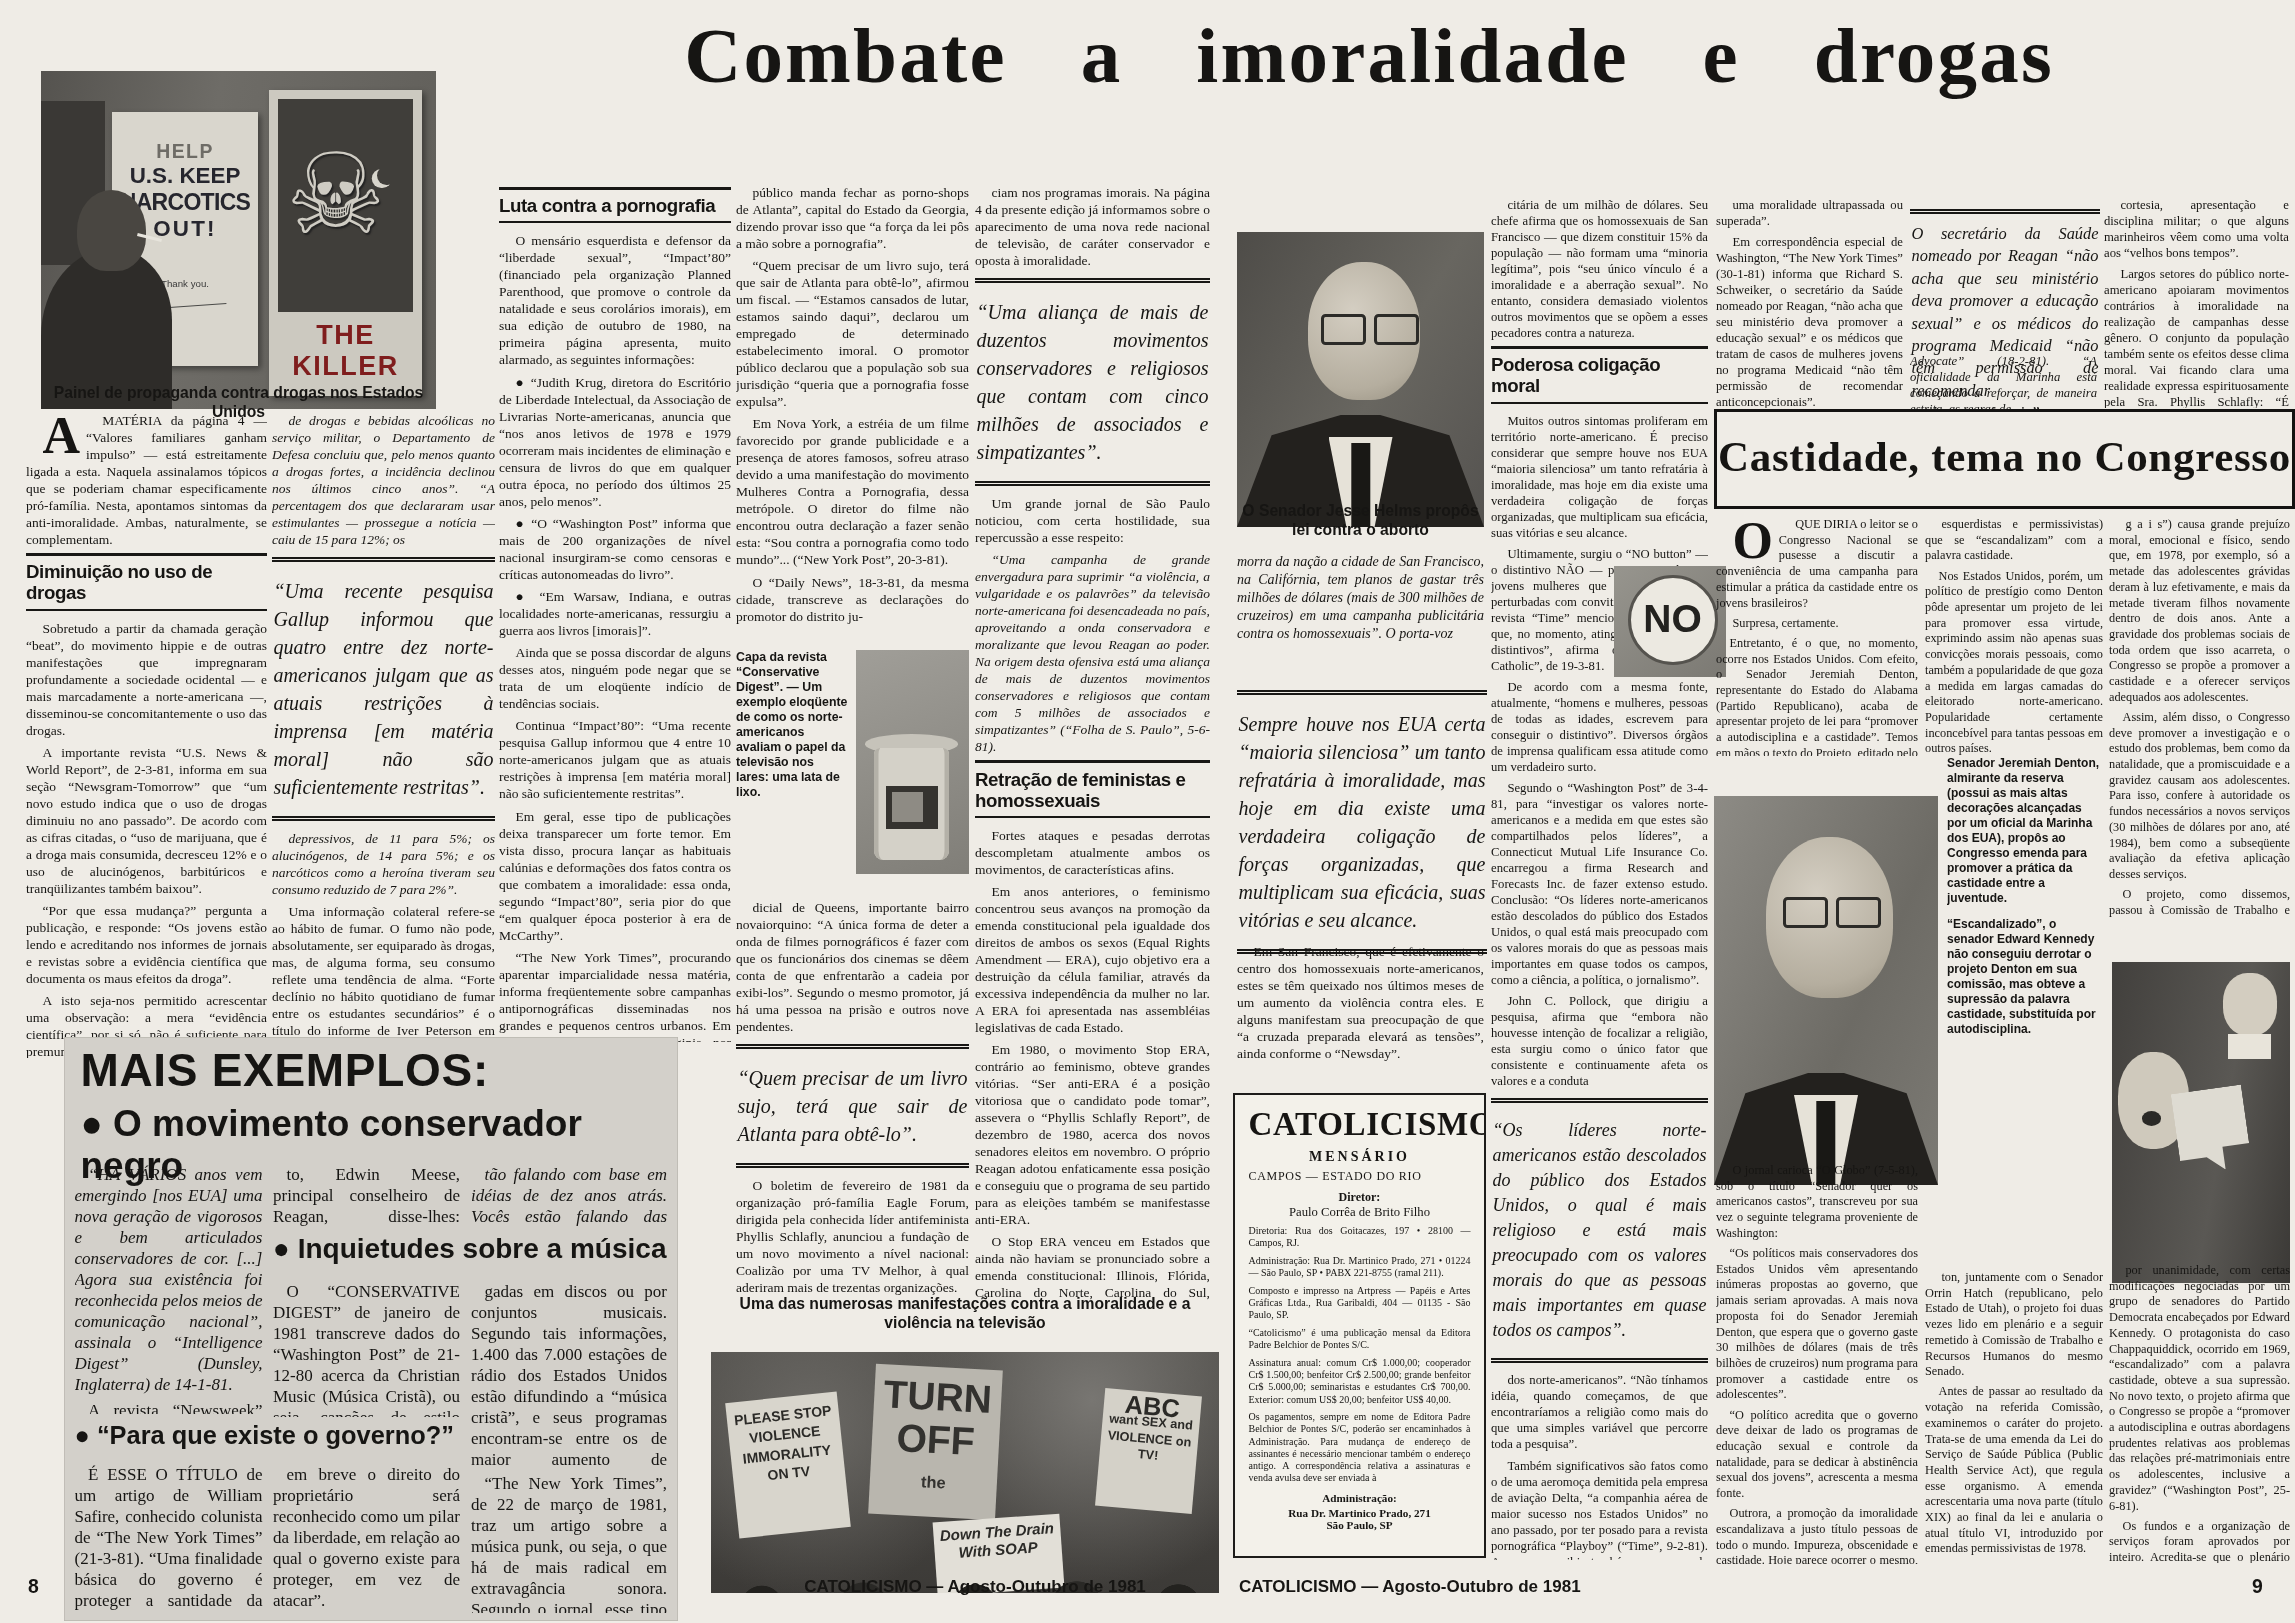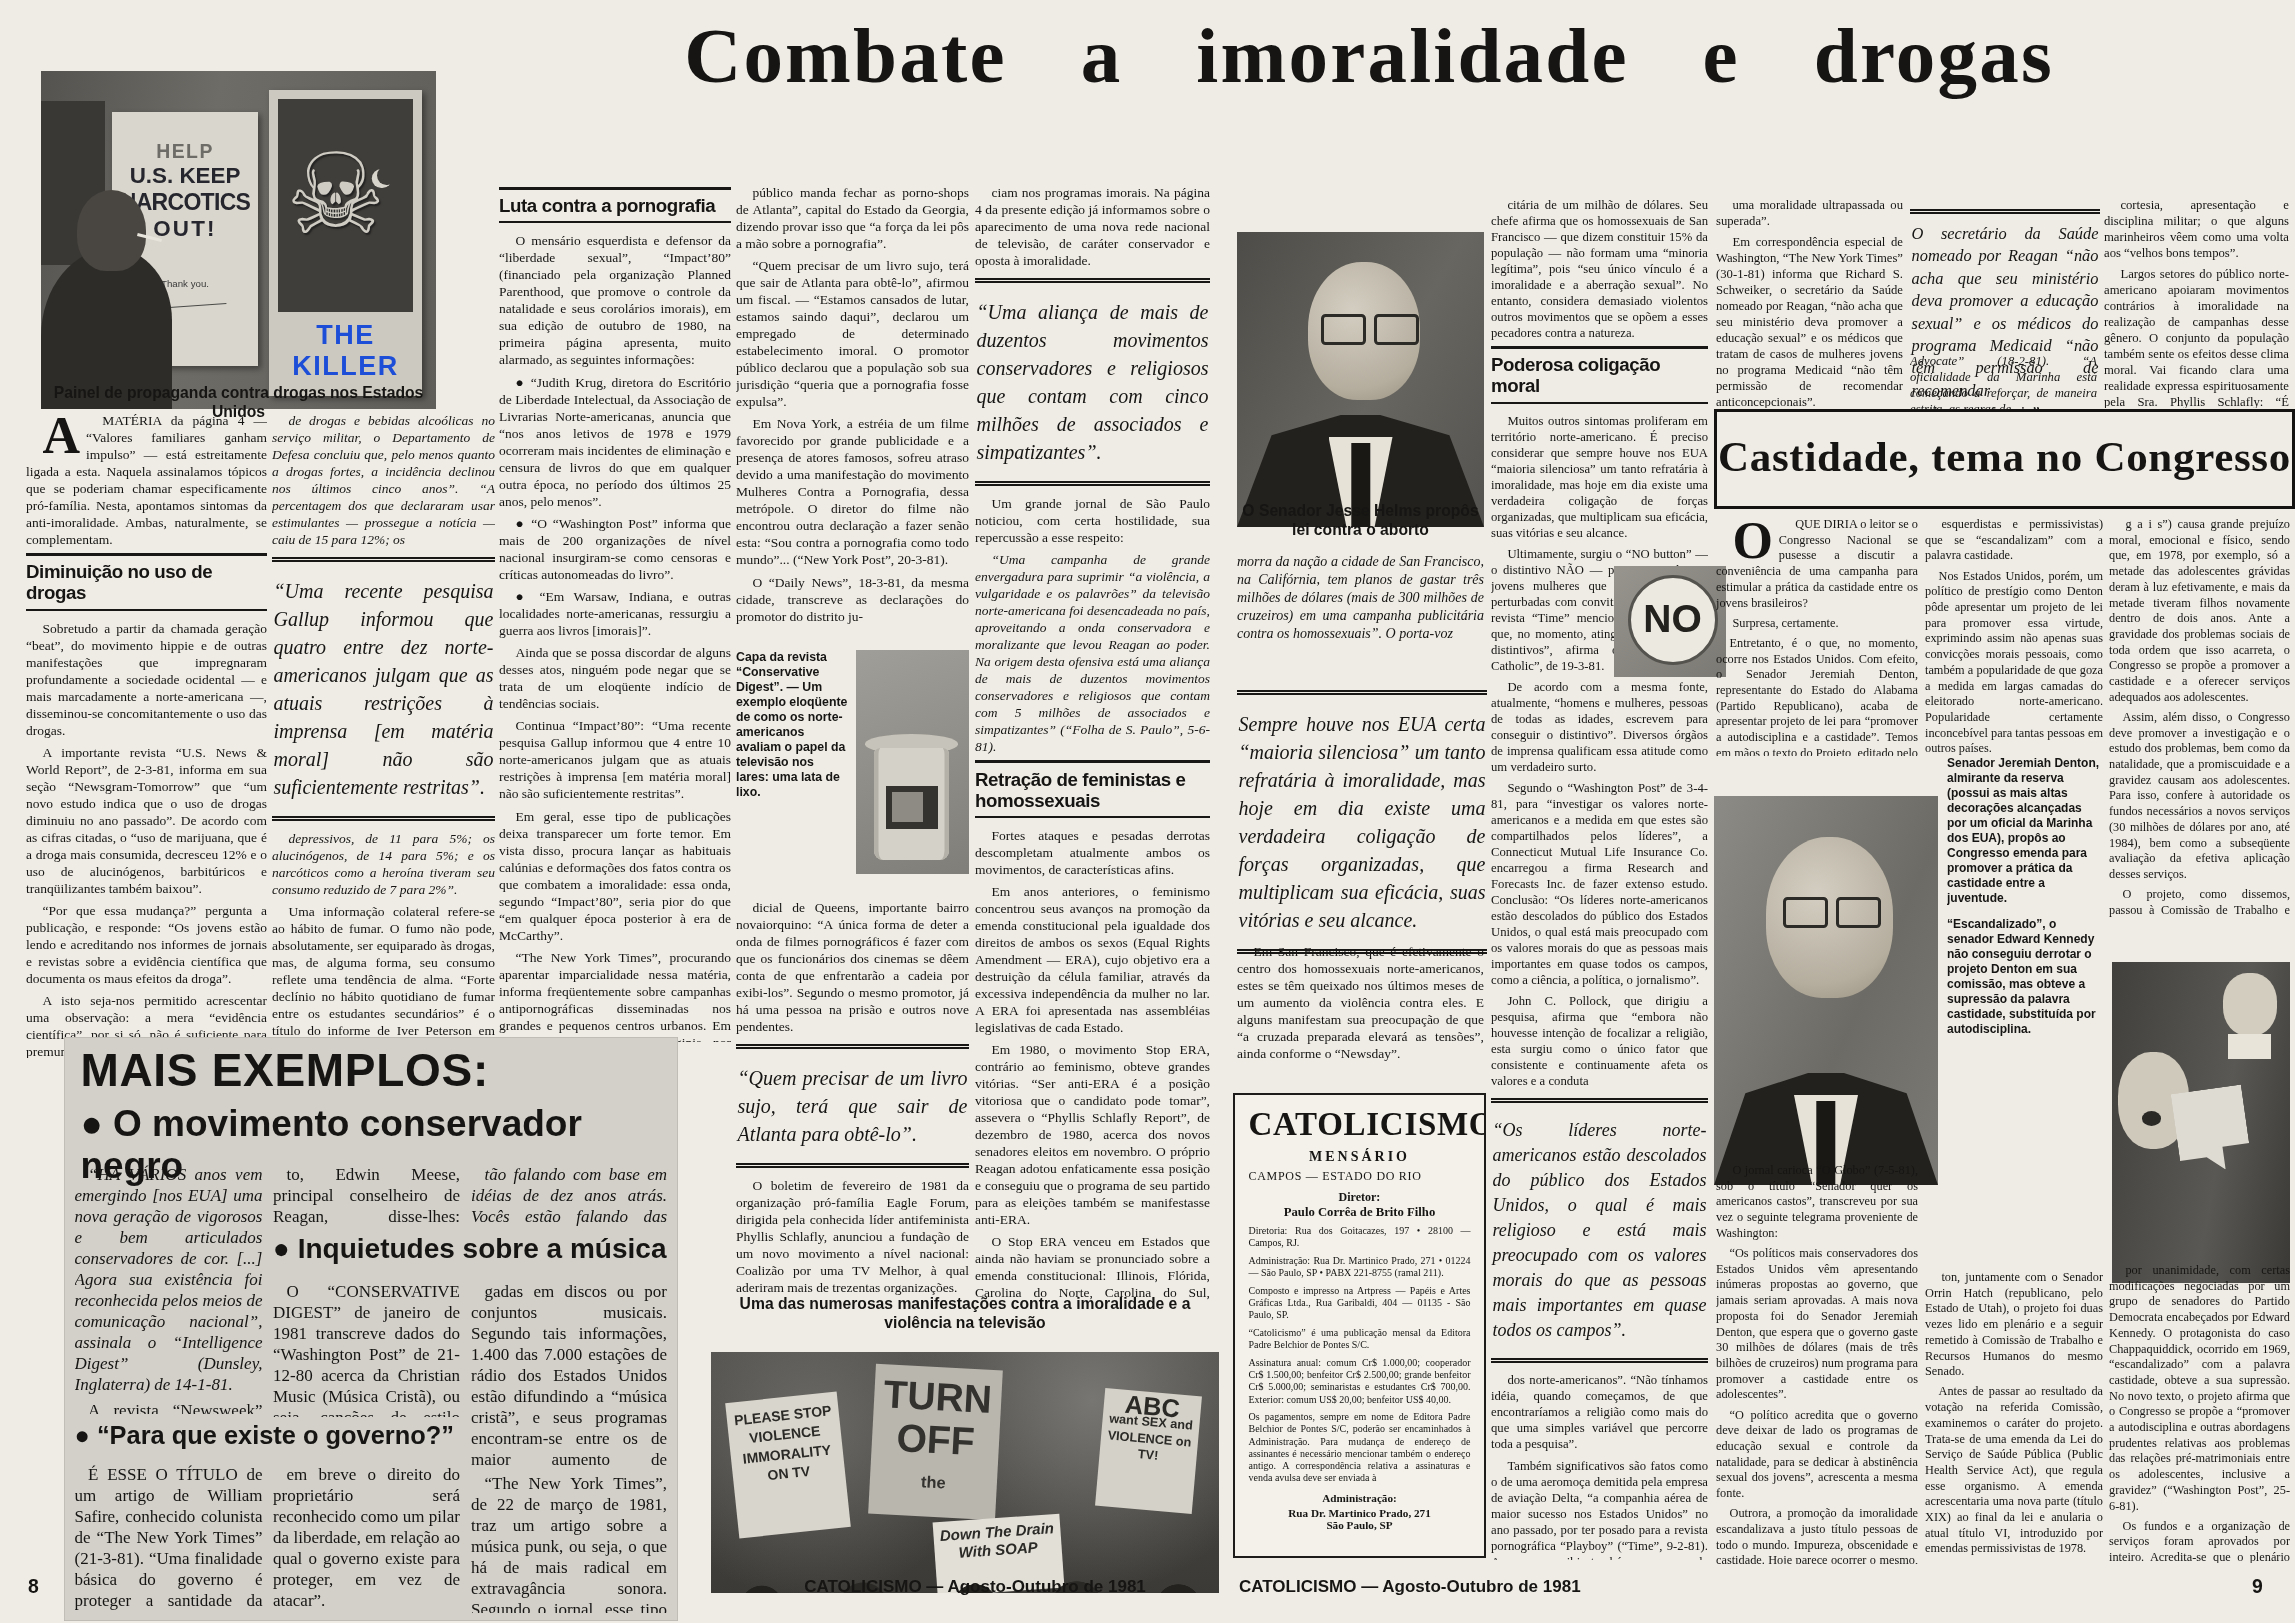--- a/index.html
+++ b/index.html
@@ -33,21 +33,21 @@
   .poster1 .l2{font-size:22.4px;} .poster1 .l3{font-size:23px;letter-spacing:-0.7px;} .poster1 .l4{font-size:22.4px;letter-spacing:2.2px;}
   .poster1 .thanks{margin-top:36px;font-size:9.7px;color:#3a3a3a;}
   .poster1 .sig{width:82px;height:13.5px;margin:3px auto 0;border-bottom:1.5px solid #4a4a48;transform:rotate(-4deg);}
   .poster2{position:absolute;left:228px;top:18.7px;width:153px;height:306px;background:#ccc9c0;box-shadow:3px 3px 6px rgba(0,0,0,.4);}
   .poster2 .night{position:absolute;left:9px;top:9px;right:9px;height:213px;background:#403e3a;}
   .poster2 .moon{position:absolute;right:16.4px;top:67px;width:19.4px;height:19.4px;border-radius:50%;
                  box-shadow:-5.2px 3px 0 0 #d8d5cc;}
   .poster2 .skel{position:absolute;left:7.5px;top:30px;font-family:"DejaVu Sans",sans-serif;font-size:112px;
                  color:#cfccc3;text-shadow:1.5px 1.5px 1.5px #222;}
   .poster2 .killer{position:absolute;left:0;bottom:13.5px;width:100%;text-align:center;font-family:"Liberation Sans",sans-serif;
-                   font-weight:bold;font-size:27px;letter-spacing:1.5px;color:#1d4ed8;}
+                   font-weight:bold;font-size:27px;letter-spacing:1.5px;color:#7f1d1d;}
   .man{position:absolute;left:0;bottom:0;width:131px;height:161px;background:#2e2c29;border-radius:55% 45% 0 0;}
   .man .head{position:absolute;left:36px;top:-58px;width:69px;height:81px;background:#494641;border-radius:50% 50% 42% 42%;}
   .man .cig{position:absolute;left:96px;top:-12px;width:25.4px;height:3px;background:#e7e4dc;transform:rotate(14deg);}
   
   .mais-box{position:absolute;left:64px;top:1037px;width:614px;height:584px;background:#d3d0ca;box-shadow:0 0 0 0.7px #b9b6af inset;}
   .mais-box .t1{position:absolute;left:16.4px;top:6px;font-family:"Liberation Sans",sans-serif;font-weight:bold;font-size:46px;letter-spacing:0.7px;}
   .mais-box .t2{position:absolute;left:16.4px;top:66px;font-family:"Liberation Sans",sans-serif;font-weight:bold;font-size:37px;}
   .mais-box .t3{position:absolute;left:209px;top:196px;width:396px;font-family:"Liberation Sans",sans-serif;font-weight:bold;font-size:28px;}
   .mais-box .t4{position:absolute;left:10.5px;top:384px;width:389px;font-family:"Liberation Sans",sans-serif;font-weight:bold;font-size:25.4px;}
   .mais-col{position:absolute;text-align:justify;font-size:17px;line-height:21px;overflow:hidden;}
@@ -112,21 +112,21 @@
   .lid{position:absolute;left:9px;bottom:120px;width:93px;height:19.4px;background:#c6c3ba;border-radius:50%;}
   .tv{position:absolute;left:30px;bottom:45px;width:52px;height:43px;background:#35332f;}
   .tv i{position:absolute;left:6px;top:6px;width:31px;height:30px;background:#8e8b84;display:block;}
   
   .masthead{position:absolute;left:1233px;top:1093px;width:253px;height:465px;background:#f3f1ea;
             border:2.2px solid #1d1c1a;padding:10.5px 13.5px;box-sizing:border-box;overflow:hidden;}
   .masthead .logo{text-align:center;font-weight:bold;font-size:33px;letter-spacing:0.7px;font-family:"Liberation Serif",serif;}
   .masthead .l1{text-align:center;font-weight:bold;font-size:14px;letter-spacing:3px;margin-top:6px;}
   .masthead .l2{text-align:left;font-size:12px;letter-spacing:0.7px;margin-top:4.5px;}
   .masthead .dl{text-align:center;font-weight:bold;font-size:12px;margin-top:6px;}
-  .masthead .dn{text-align:center;font-weight:bold;font-size:12.7px;}
+  .masthead .dn{text-align:center;font-weight:normal;font-size:12.7px;}
   .mast-items p{font-size:10px;line-height:12.3px;margin:5.2px 0;text-align:justify;text-indent:0;}
   .masthead .adm{text-align:center;font-weight:bold;font-size:11.2px;margin-top:7.5px;}
   
   .cast-box{position:absolute;left:1714px;top:409px;width:575px;height:94px;border:3px solid #141312;
             background:#efece6;text-align:center;font-weight:bold;font-size:43px;line-height:90px;letter-spacing:0.7px;}
   .cast-col{font-size:12.3px;line-height:15.7px;}
   .cast-col p{margin:0 0 4.5px;text-indent:13.5px;}
   .cast-cap{position:absolute;left:1947px;top:756px;width:157px;height:344px;font-size:12px;line-height:15px;overflow:hidden;}
   .cast-cap p{margin:0 0 10.5px;text-indent:0;}
   

